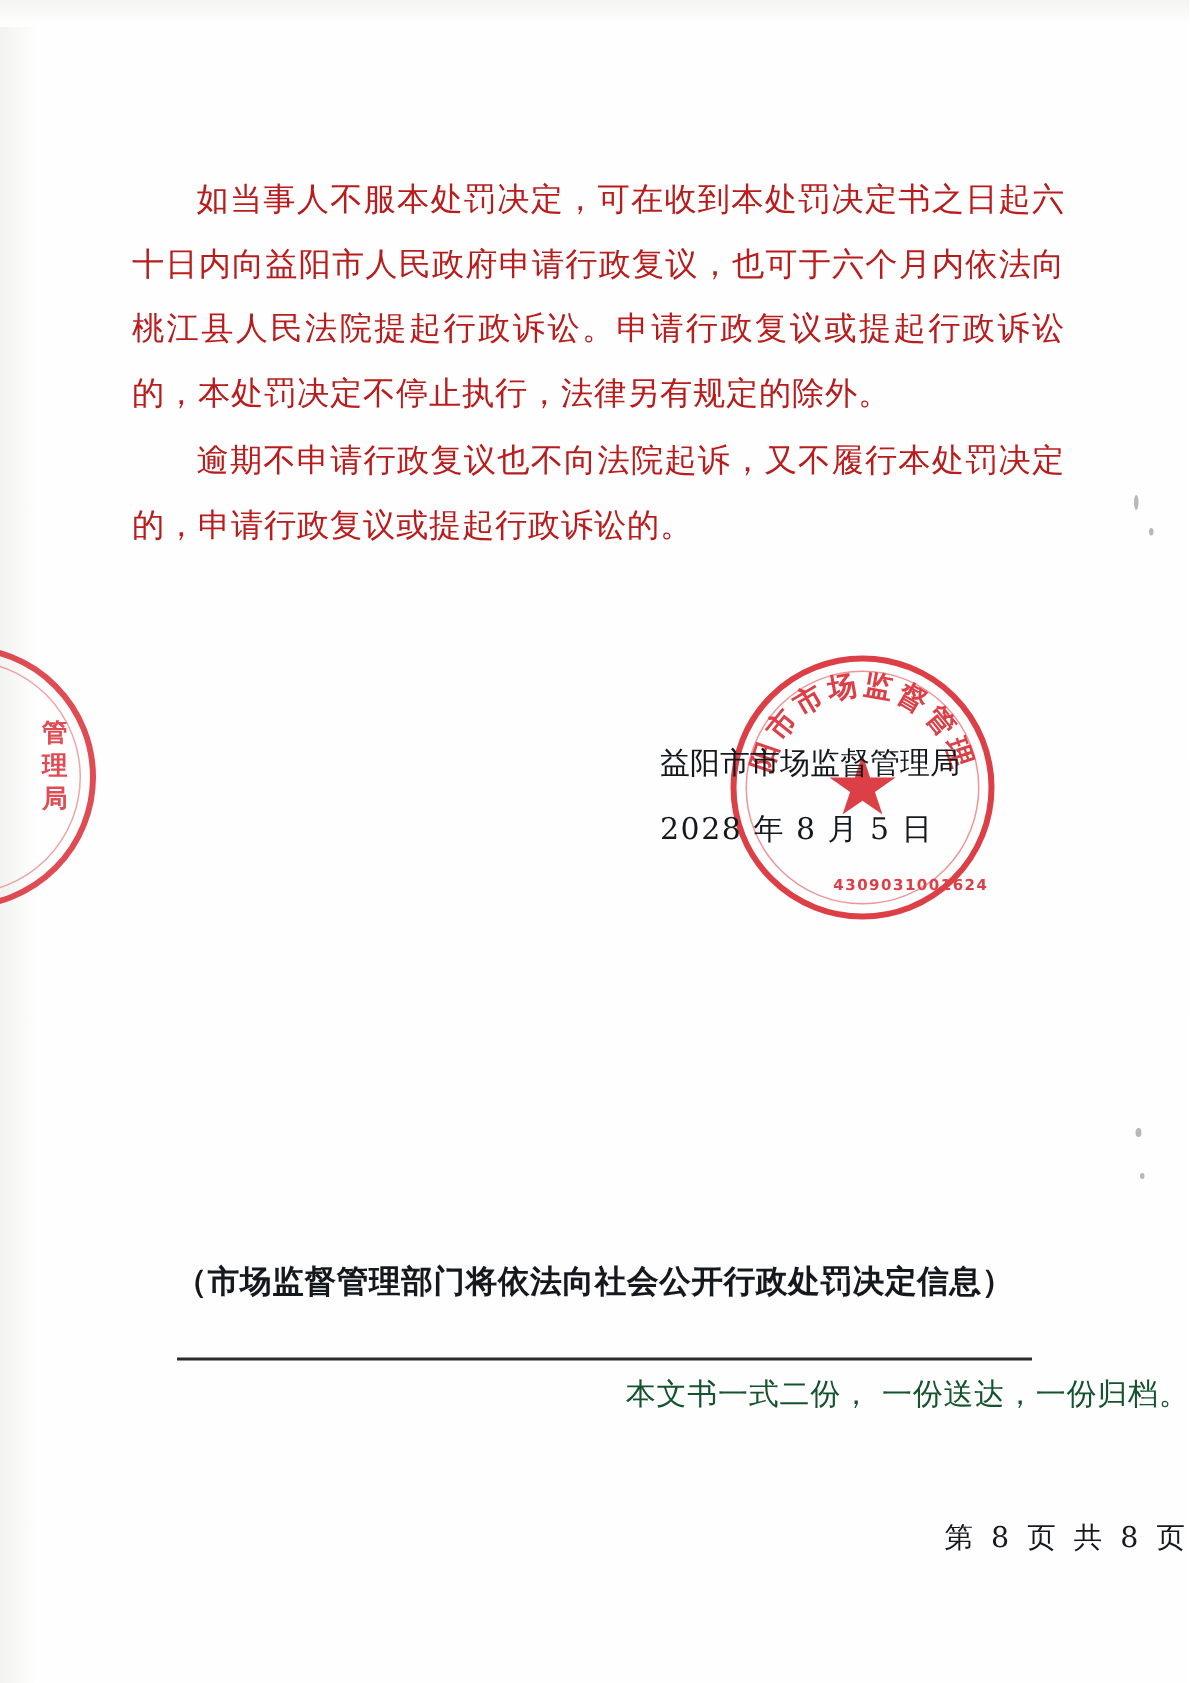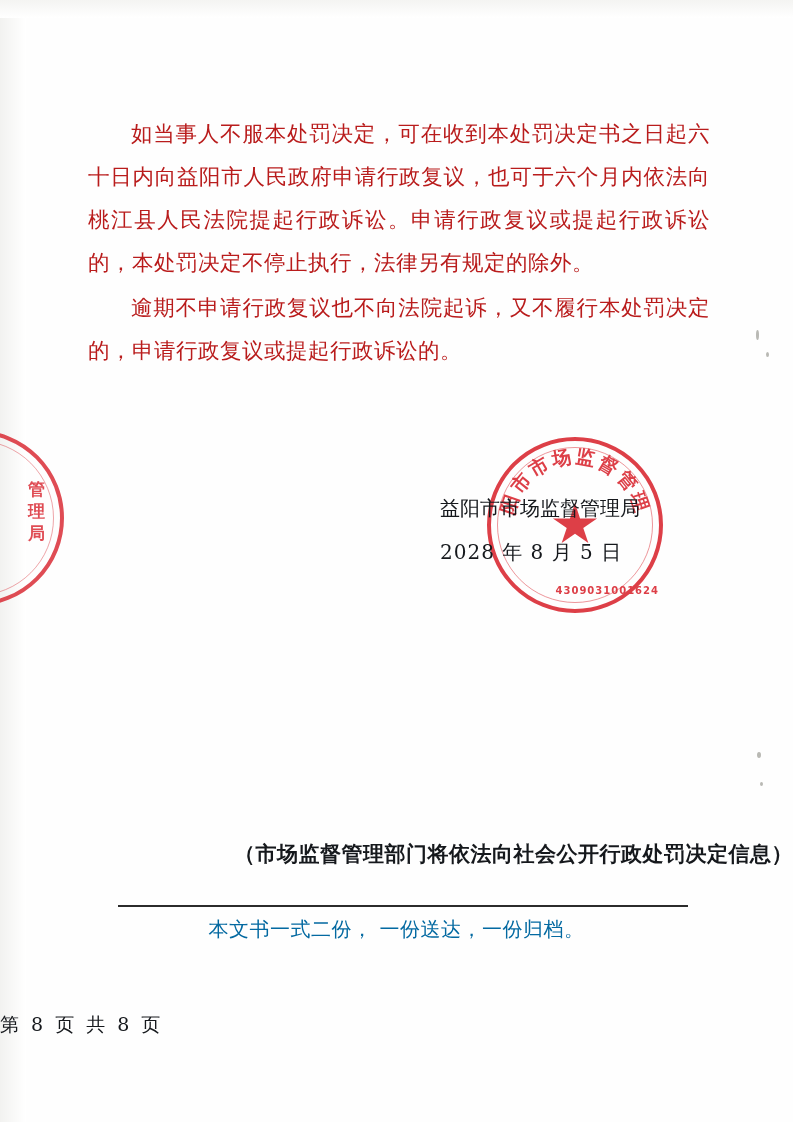--- a/index.html
+++ b/index.html
@@ -155,53 +155,53 @@
     line-height: 22px;
     text-align: left;
   }
 
   
   .disclosure {
     position: absolute;
     left: 0;
     right: 0;
     top: 840px;
-    text-align: right;
+    text-align: center;
     font-size: 21px;
     font-weight: bold;
     color: #15181c;
     letter-spacing: 0.5px;
   }
 
   .rule {
     position: absolute;
     left: 118px;
     top: 905px;
     width: 570px;
     height: 2px;
     background: #2b2b2b;
   }
 
   .copies-note {
     position: absolute;
     left: 0;
     right: 0;
     top: 916px;
-    text-align: center;
+    text-align: right;
     font-size: 20px;
-    color: #0369a1;
+    color: #14532d;
     letter-spacing: 0.5px;
   }
 
   .page-number {
     position: absolute;
     left: 0;
     right: 0;
     top: 1012px;
-    text-align: left;
+    text-align: right;
     font-size: 19px;
     color: #15181c;
     letter-spacing: 3px;
   }
 
   .speck {
     position: absolute;
     background: #b9b9b4;
     border-radius: 50%;
     pointer-events: none;

